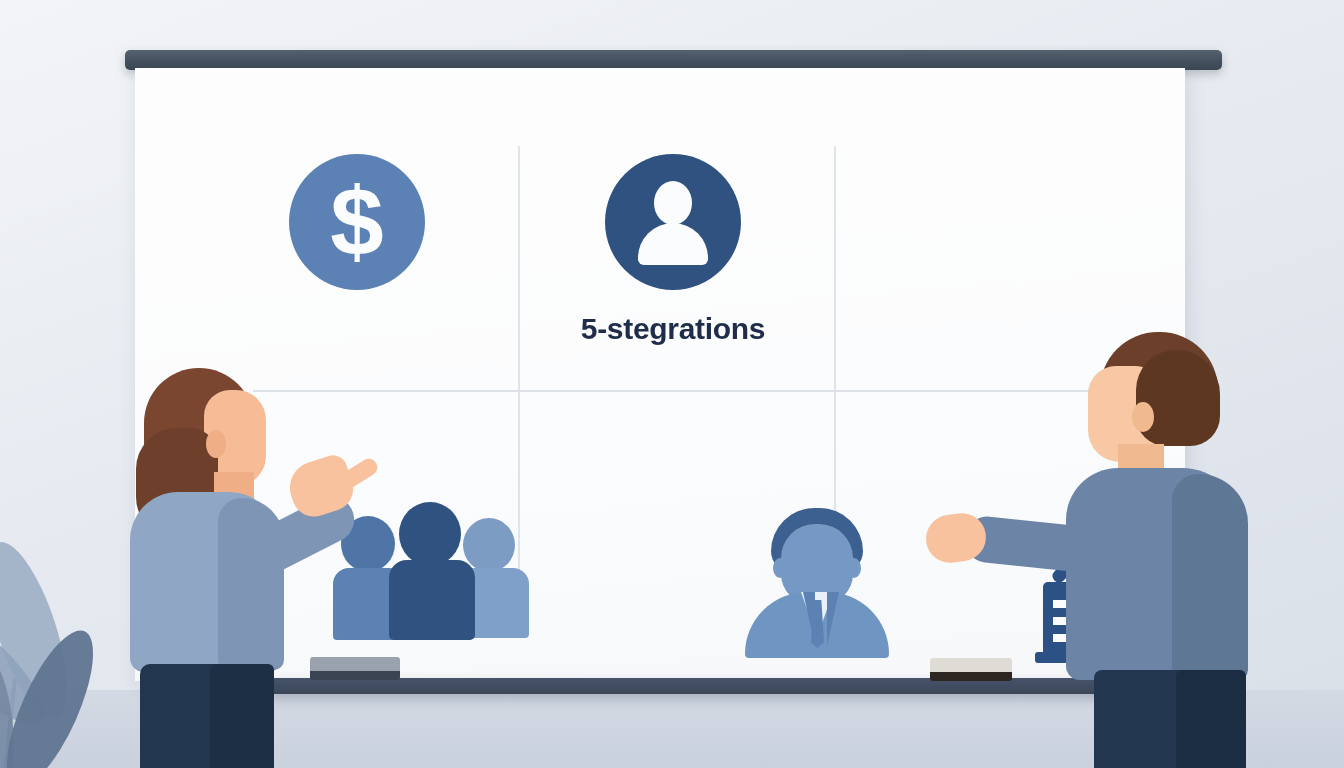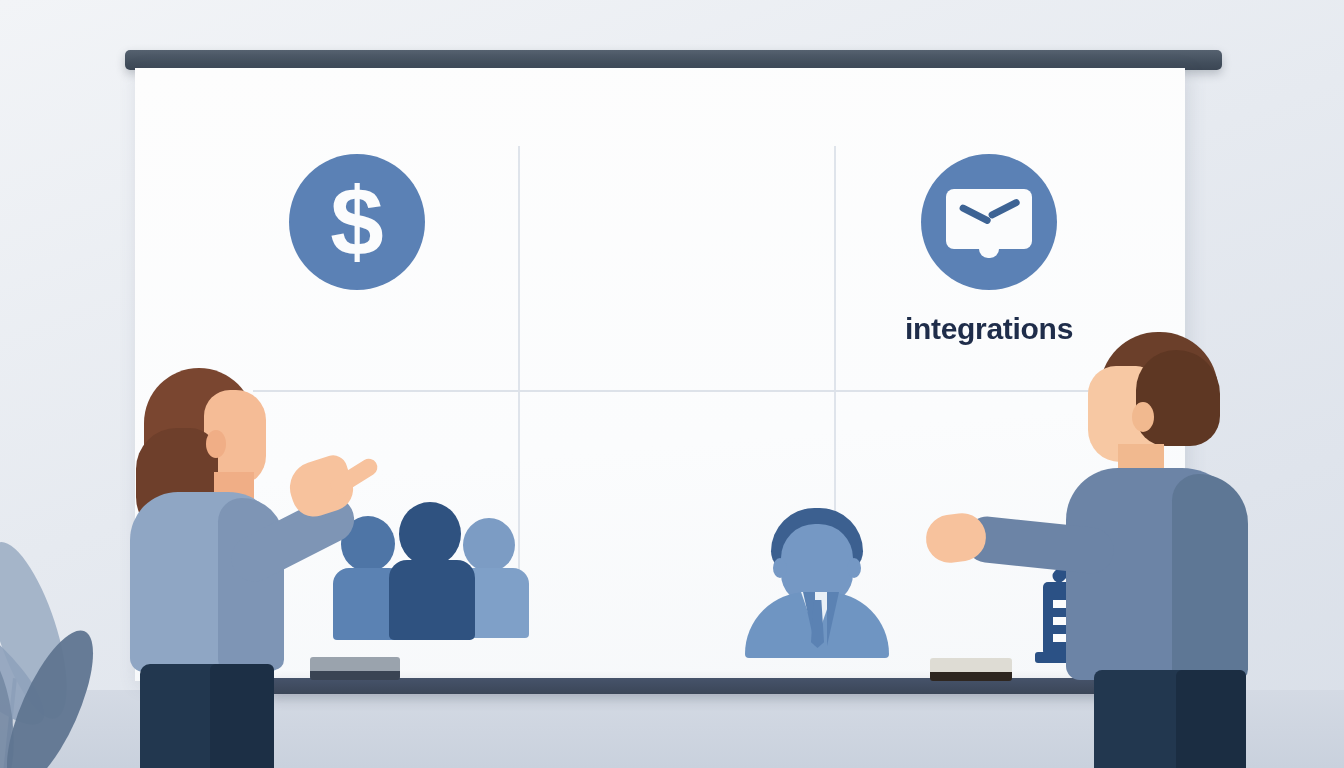--- a/index.html
+++ b/index.html
@@ -211,32 +211,30 @@
     <div class="vdiv v1"></div>
     <div class="vdiv v2"></div>
     <div class="hdiv"></div>
 
     <div class="cell c1">
       <div class="icon-circle" style="background:#5b81b5;">
         <span class="dollar">$</span>
       </div>
     </div>
 
-
-    <div class="cell c3">
-      <div class="icon-circle" style="background:#5b81b5;">
-        <span class="env">
-          <span class="sheet"></span>
-          <span class="flapL"></span>
-          <span class="flapR"></span>
-          <span class="tab"></span>
+    <div class="cell c2">
+      <div class="icon-circle" style="background:#2f5280;">
+        <span class="person-g">
+          <span class="head"></span>
+          <span class="body"></span>
         </span>
       </div>
-      <div class="cell-label">integrations</div>
-    </div>
+      <div class="cell-label">5-stegrations</div>
+    </div>
+
 
     <div class="illus grp">
       <div class="gp left">
         <span class="h"></span>
         <span class="t"></span>
       </div>
       <div class="gp right">
         <span class="h"></span>
         <span class="t"></span>
       </div>

